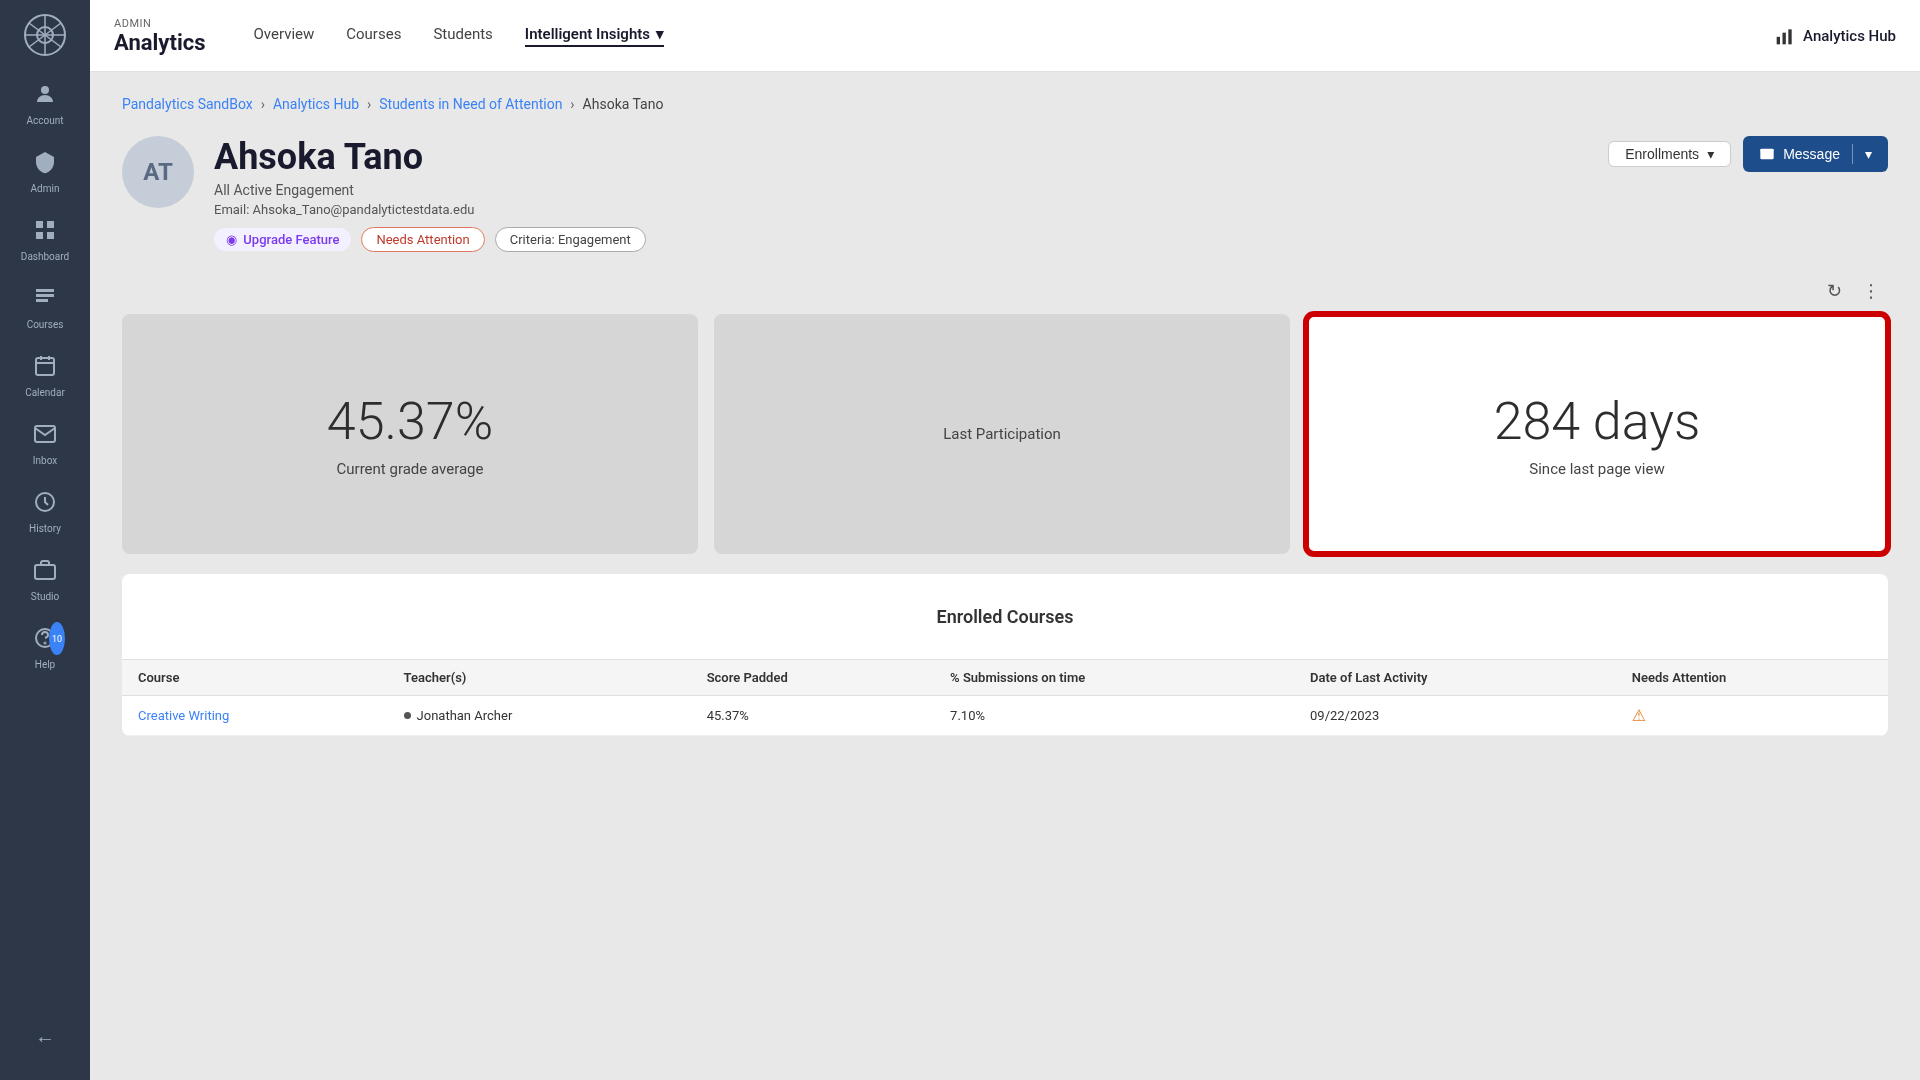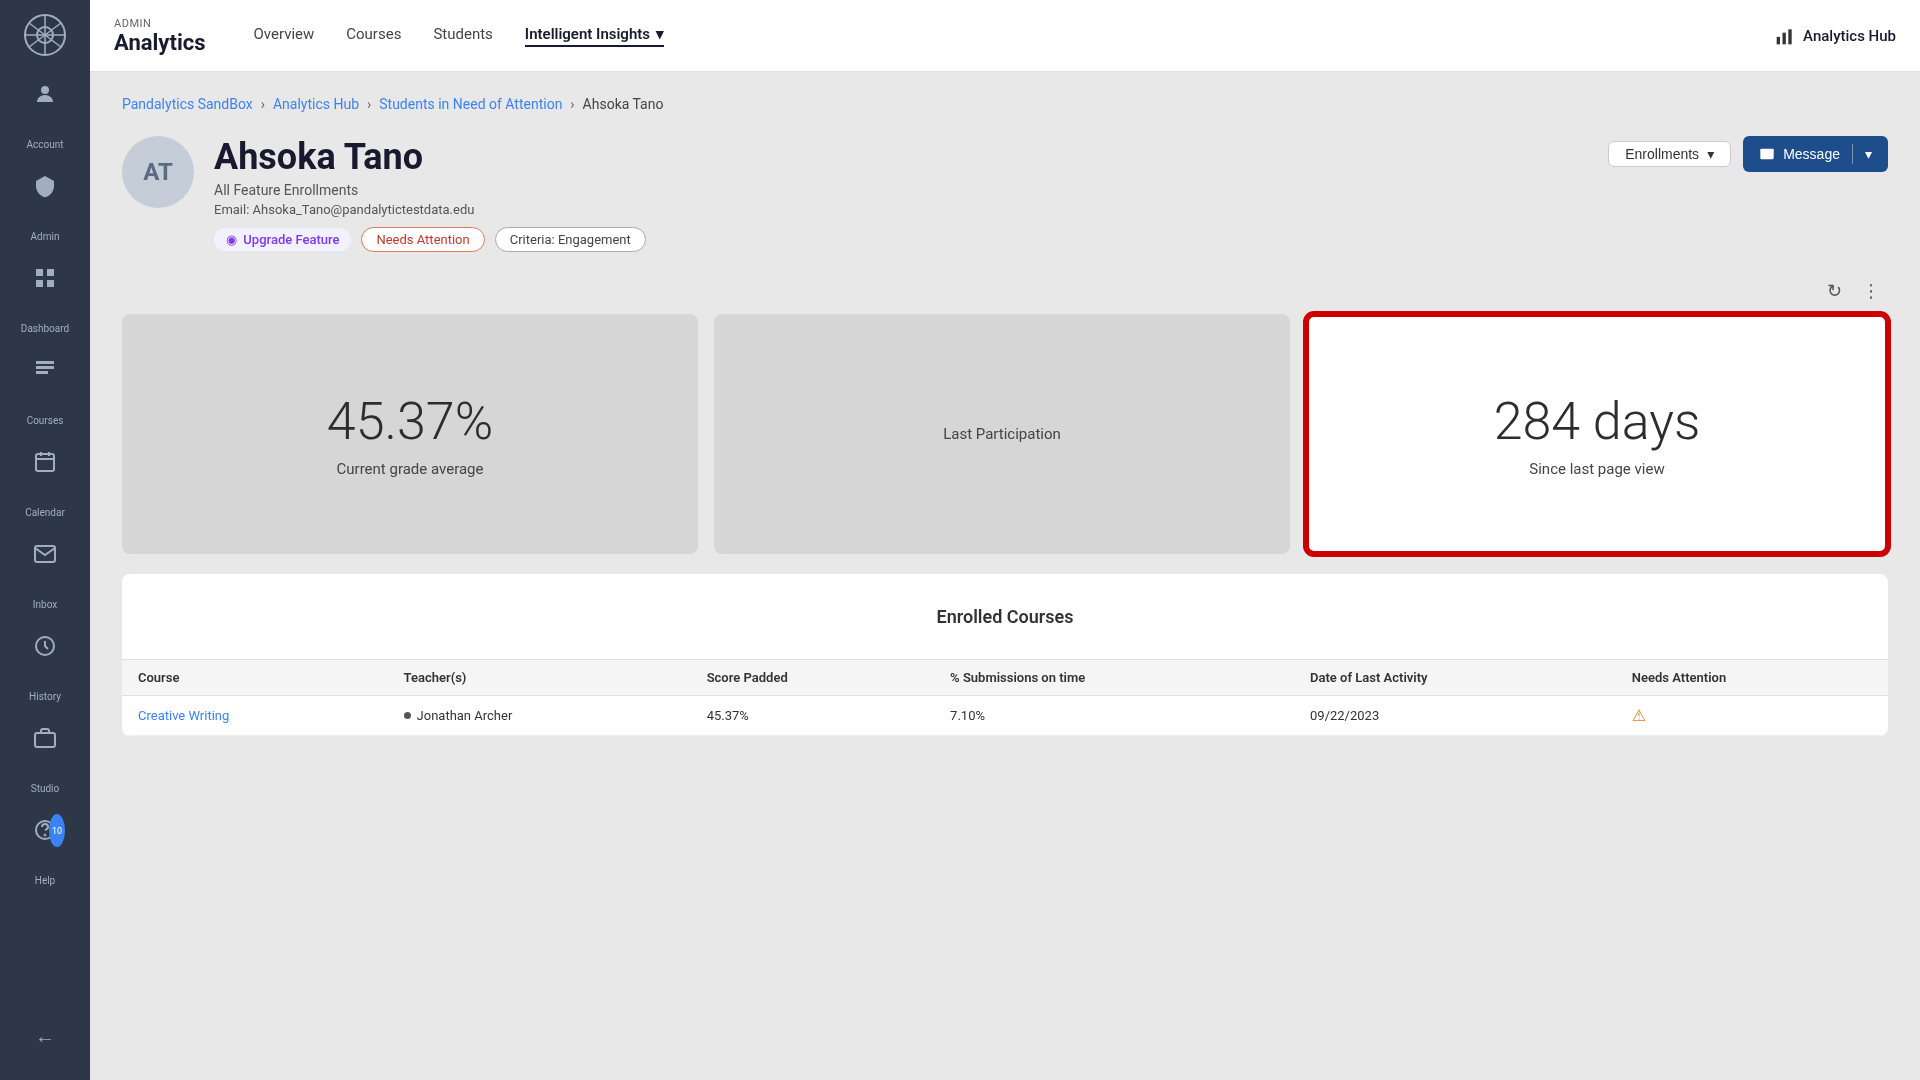--- a/index.html
+++ b/index.html
@@ -30,21 +30,21 @@
       display: flex;
       flex-direction: column;
       align-items: center;
       padding: 12px 0;
       color: #a0aec0;
       cursor: pointer;
       font-size: 11px;
       gap: 4px;
     }
     .sidebar-item .icon { font-size: 20px; }
-    .sidebar-item .label { font-size: 10px; text-align: center; margin-top: 24px; }
+    .sidebar-item .label { font-size: 10px; text-align: center; }
     .sidebar-badge {
       position: relative;
       display: inline-block;
     }
     .sidebar-badge .badge {
       position: absolute;
       top: -4px;
       right: -8px;
       background: #3b82f6;
       color: #fff;
@@ -514,21 +514,21 @@
       <span class="breadcrumb-sep">›</span>
       <span class="breadcrumb-item">Students in Need of Attention</span>
       <span class="breadcrumb-sep">›</span>
       <span class="breadcrumb-current">Ahsoka Tano</span>
     </div>
 
     <div class="student-header">
       <div class="student-avatar">AT</div>
       <div class="student-info">
         <div class="student-name">Ahsoka Tano</div>
-        <div class="student-subtitle">All Feature Enrollments</div>
+        <div class="student-subtitle">All Active Engagement</div>
         <div class="student-email">
           <span>Email:</span>
           <span>Ahsoka_Tano@pandalytictestdata.edu</span>
         </div>
         <div class="student-tags">
           <span class="tag-upgrade">
             <span style="color:#7c3aed;">◉</span>
             <span>Upgrade Feature</span>
           </span>
           <span class="tag-needs-attention">Needs Attention</span>

